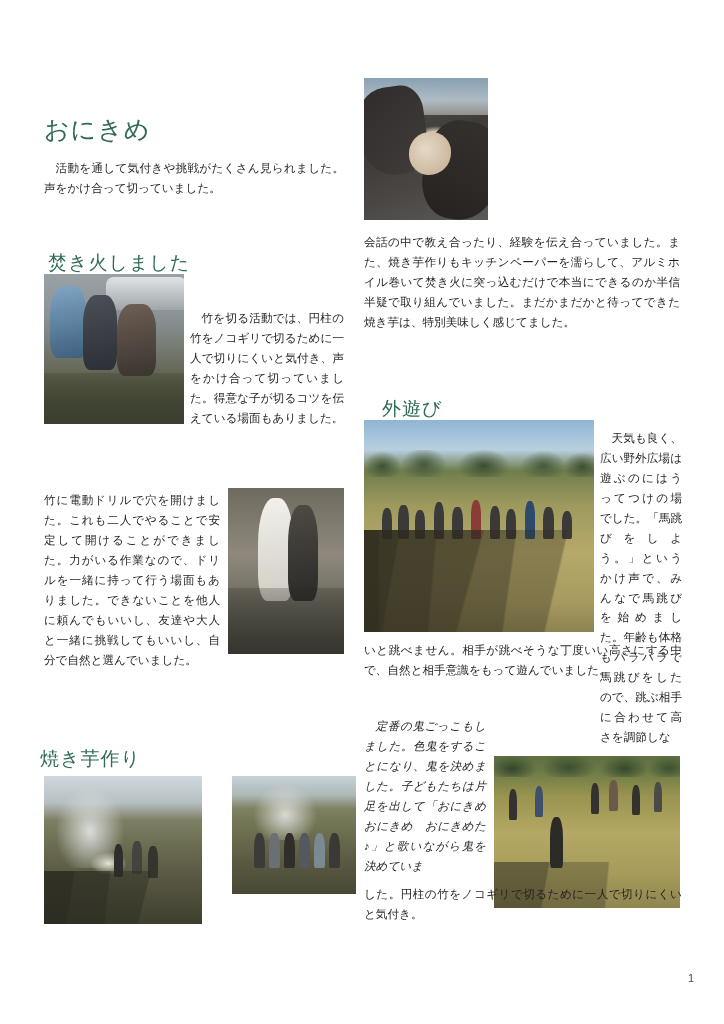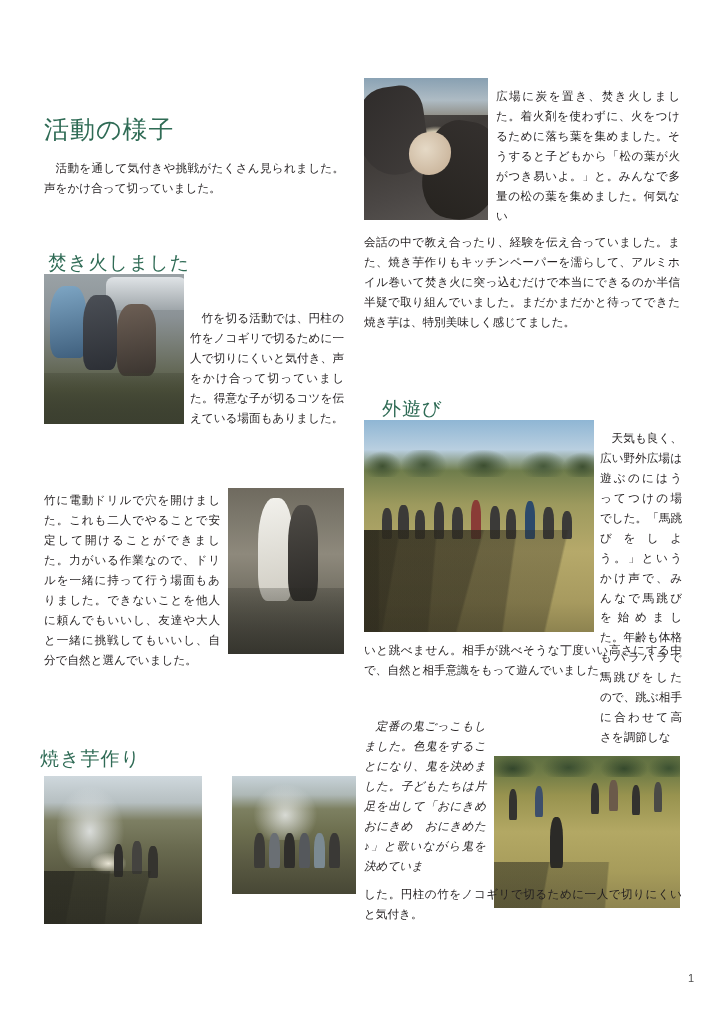--- a/index.html
+++ b/index.html
@@ -251,34 +251,33 @@
     bottom: 40px;
     font-size: 11px;
     color: #4d4d4d;
   }
 </style>
 </head>
 <body>
 
 <div class="page">
 
-  <h1 class="h1" style="left:44px; top:96px;">活動の様子</h1>
+  <h1 class="h1" style="left:44px; top:96px;">おにきめ</h1>
 
   <div class="para indent" style="left:44px; top:158px; width:300px;">活動を通して気付きや挑戦がたくさん見られました。声をかけ合って切っていました。</div>
 
   <div class="photo ph-foil" style="left:364px; top:78px; width:124px; height:142px;">
     <div class="inner">
       <div class="sky"></div>
       <div class="arm1"></div>
       <div class="arm2"></div>
       <div class="hand"></div>
     </div>
   </div>
 
-  <div class="para" style="left:496px; top:86px; width:184px;">広場に炭を置き、焚き火しました。着火剤を使わずに、火をつけるために落ち葉を集めました。そうすると子どもから「松の葉が火がつき易いよ。」と。みんなで多量の松の葉を集めました。何気ない</div>
 
   <div class="para" style="left:364px; top:232px; width:316px;">会話の中で教え合ったり、経験を伝え合っていました。また、焼き芋作りもキッチンペーパーを濡らして、アルミホイル巻いて焚き火に突っ込むだけで本当にできるのか半信半疑で取り組んでいました。まだかまだかと待ってできた焼き芋は、特別美味しく感じてました。</div>
 
   <h2 class="h2" style="left:48px; top:234px;">焚き火しました</h2>
 
   <div class="photo ph-bamboo" style="left:44px; top:274px; width:140px; height:150px;">
     <div class="inner">
       <div class="car"></div>
       <div class="p1"></div>
       <div class="p2"></div>

